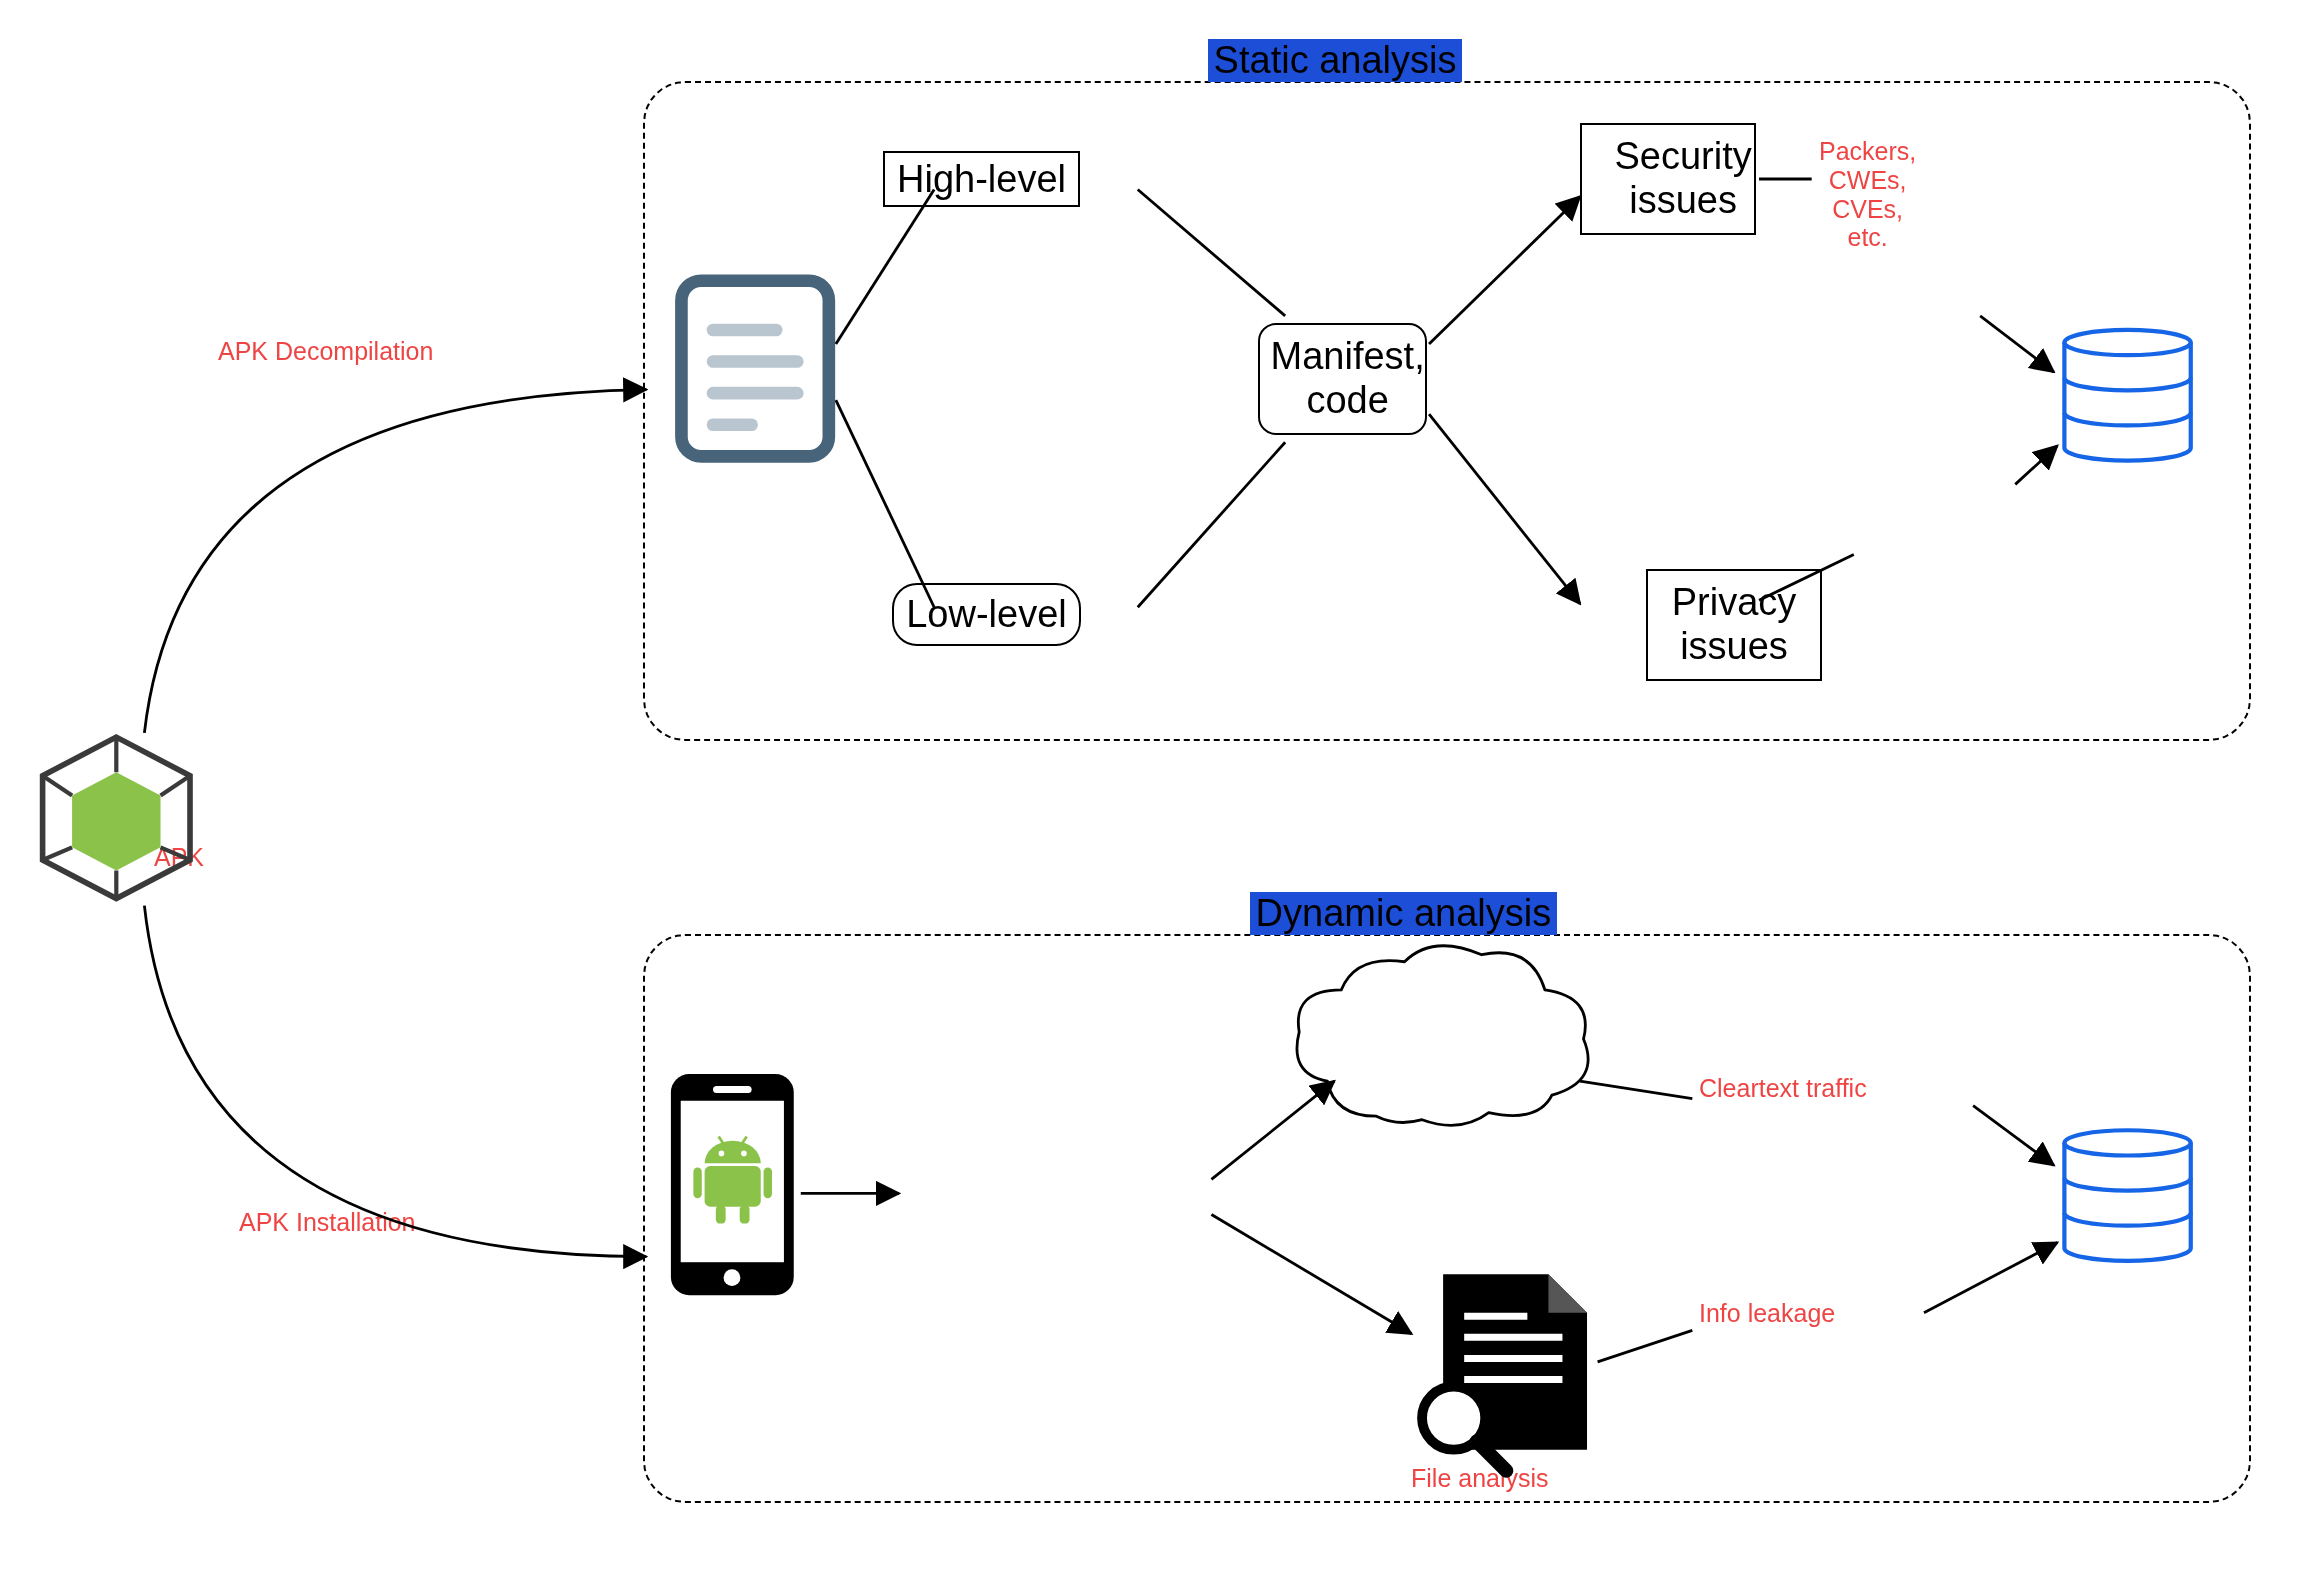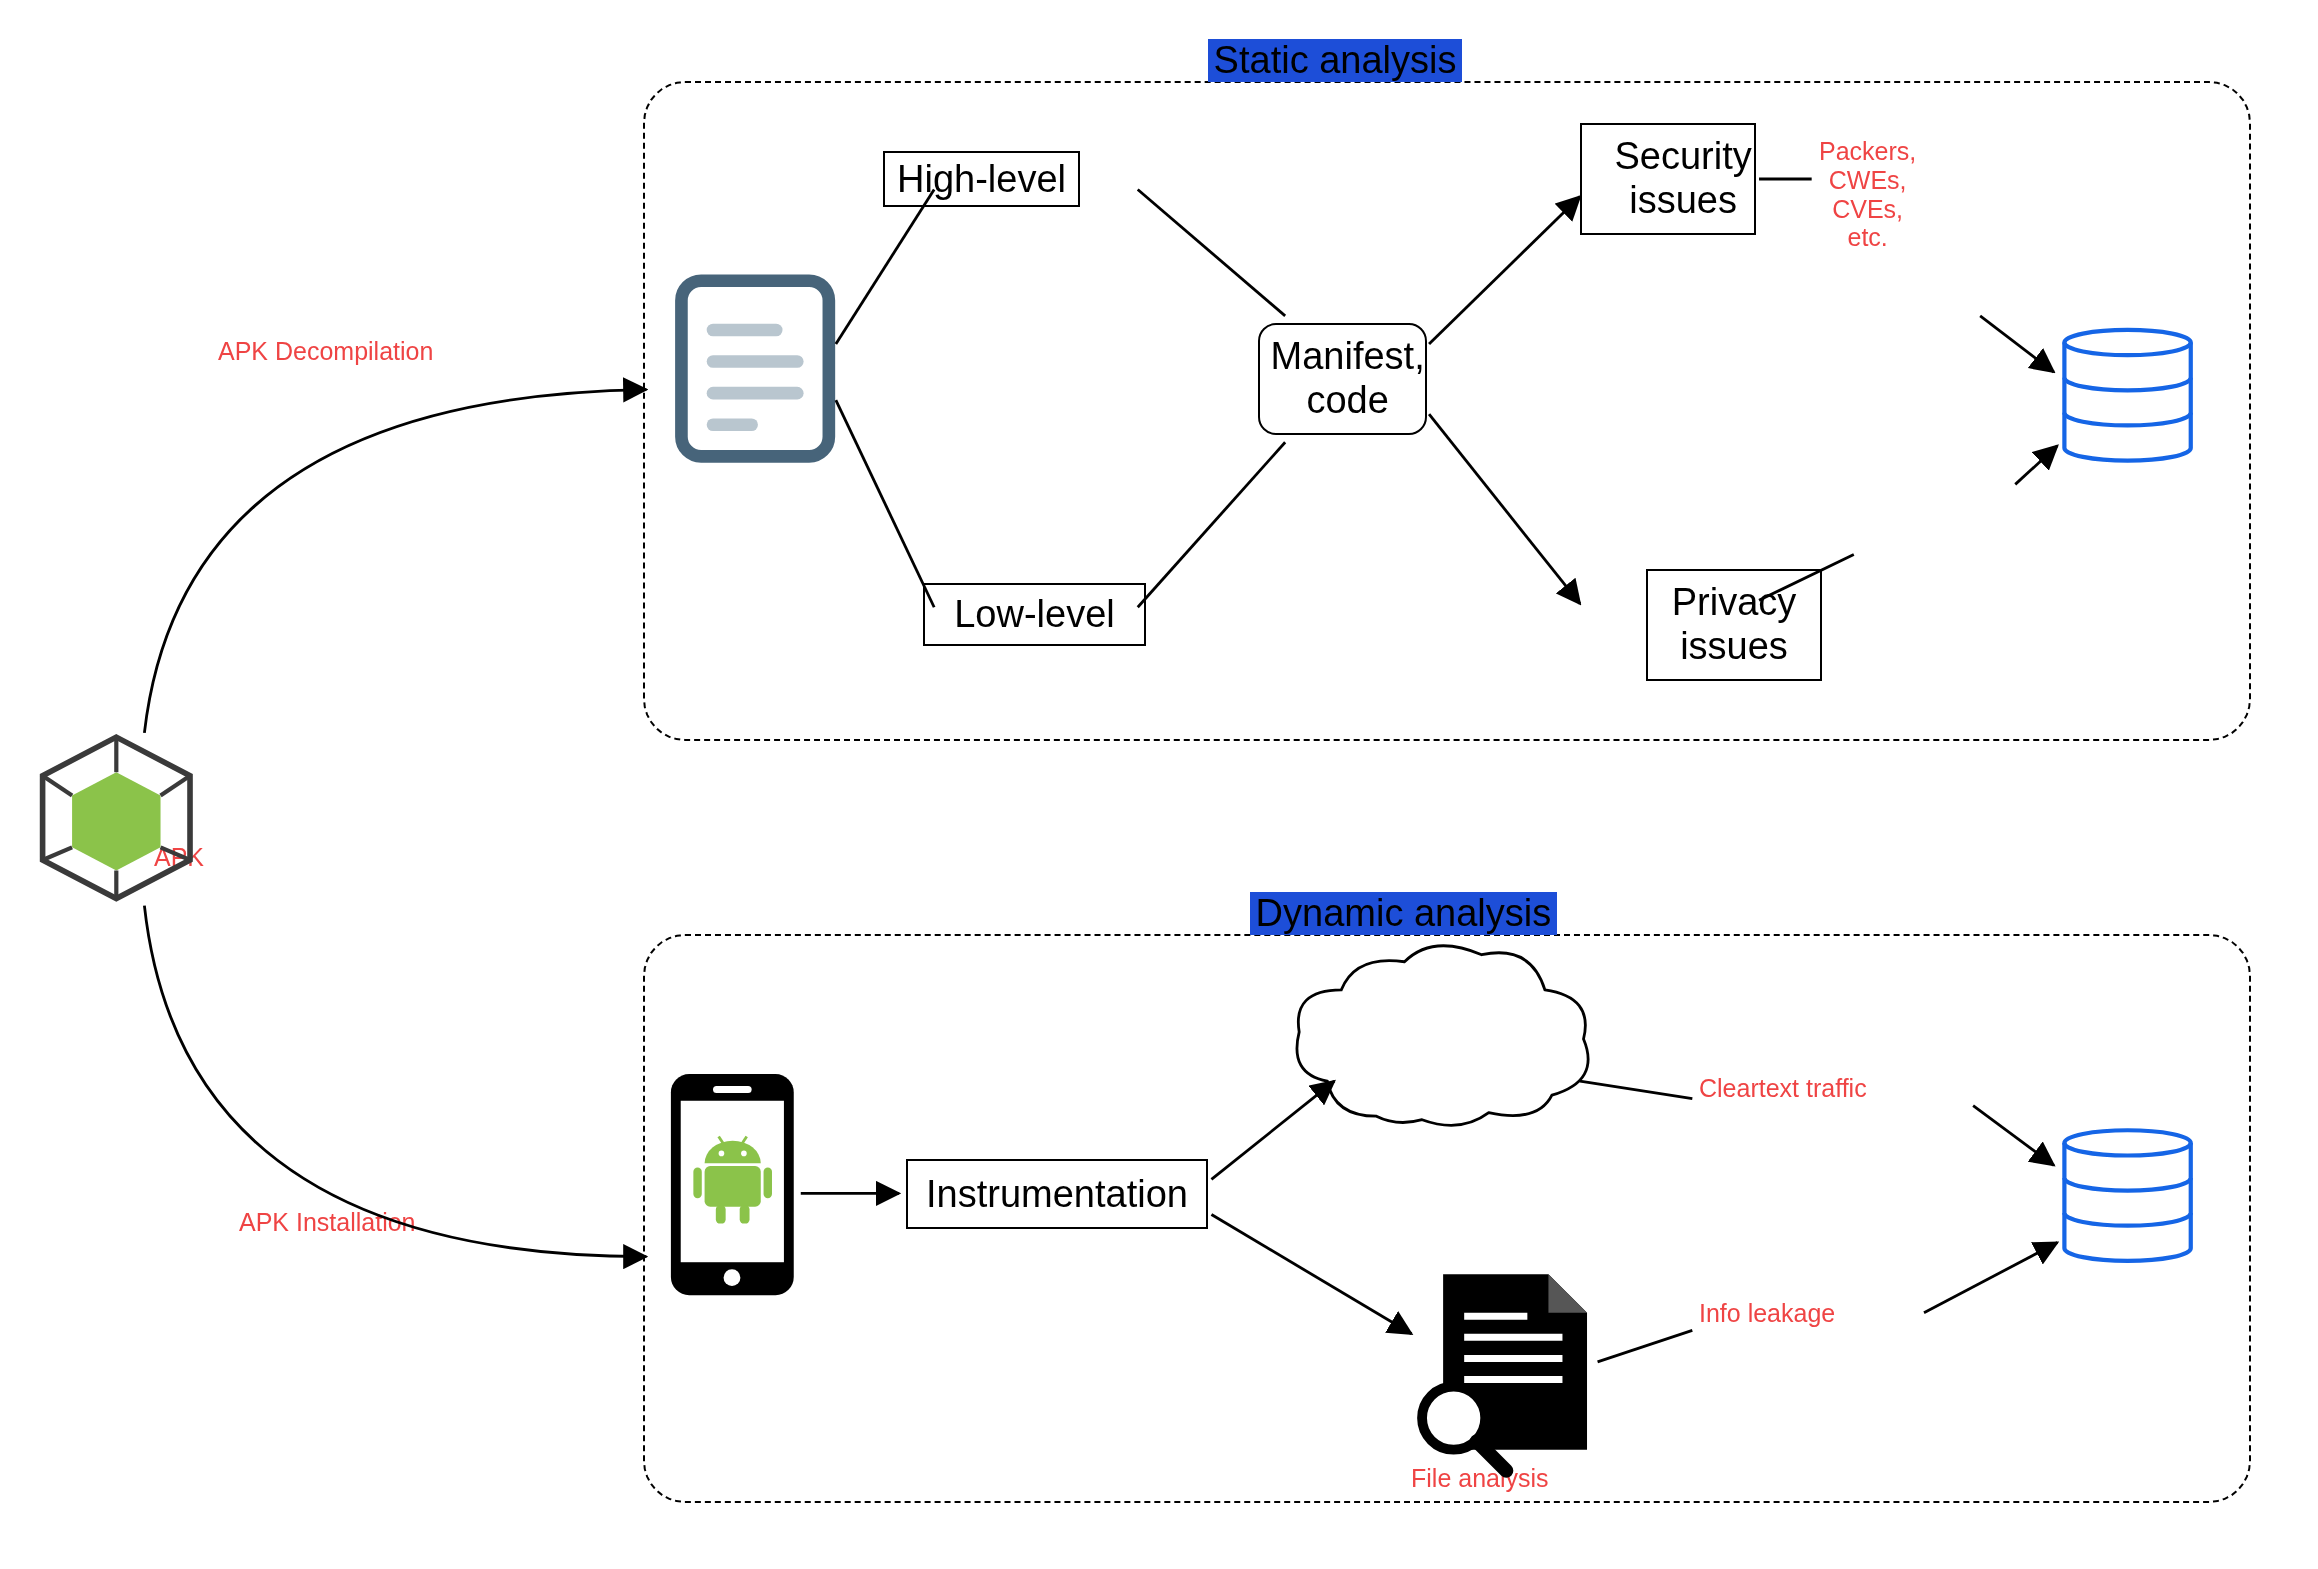--- a/index.html
+++ b/index.html
@@ -55,29 +55,28 @@
 
 <div class="stage">
 
   <div class="panel" style="left:643px; top:81px; width:1608px; height:660px;"></div>
   <div class="panel-title" style="left:1208px; top:39px;">Static analysis</div>
 
   <div class="panel" style="left:643px; top:934px; width:1608px; height:569px;"></div>
   <div class="panel-title" style="left:1250px; top:892px;">Dynamic analysis</div>
 
   <div class="node" style="left:883px; top:151px; width:197px; height:56px;">High-level</div>
-  <div class="node" style="left:923px; top:583px; width:223px; height:63px;">Low-level</div>
+  <div class="node" style="left:892px; top:583px; width:189px; height:63px;border-radius:25px;">Low-level</div>
   <div class="node rounded multiline" style="left:1258px; top:323px; width:169px; height:112px; white-space:pre;padding-left:20px;">Manifest,
 code</div>
   <div class="node multiline" style="left:1580px; top:123px; width:176px; height:112px; white-space:pre;padding-left:40px;">Security
 issues</div>
   <div class="node multiline" style="left:1646px; top:569px; width:176px; height:112px; white-space:pre;">Privacy
 issues</div>
 
-  <div class="node" style="left:906px; top:1159px; width:302px; height:70px;">Instrumentation</div>
 
   <div class="label" style="left:154px; top:843px;">APK</div>
   <div class="label" style="left:218px; top:337px;">APK Decompilation</div>
   <div class="label" style="left:239px; top:1208px;">APK Installation</div>
   <div class="label" style="left:1819px; top:137px;">Packers,
 CWEs,
 CVEs,
 etc.</div>
   <div class="label" style="left:1699px; top:1074px;">Cleartext traffic</div>
   <div class="label" style="left:1699px; top:1299px;">Info leakage</div>

